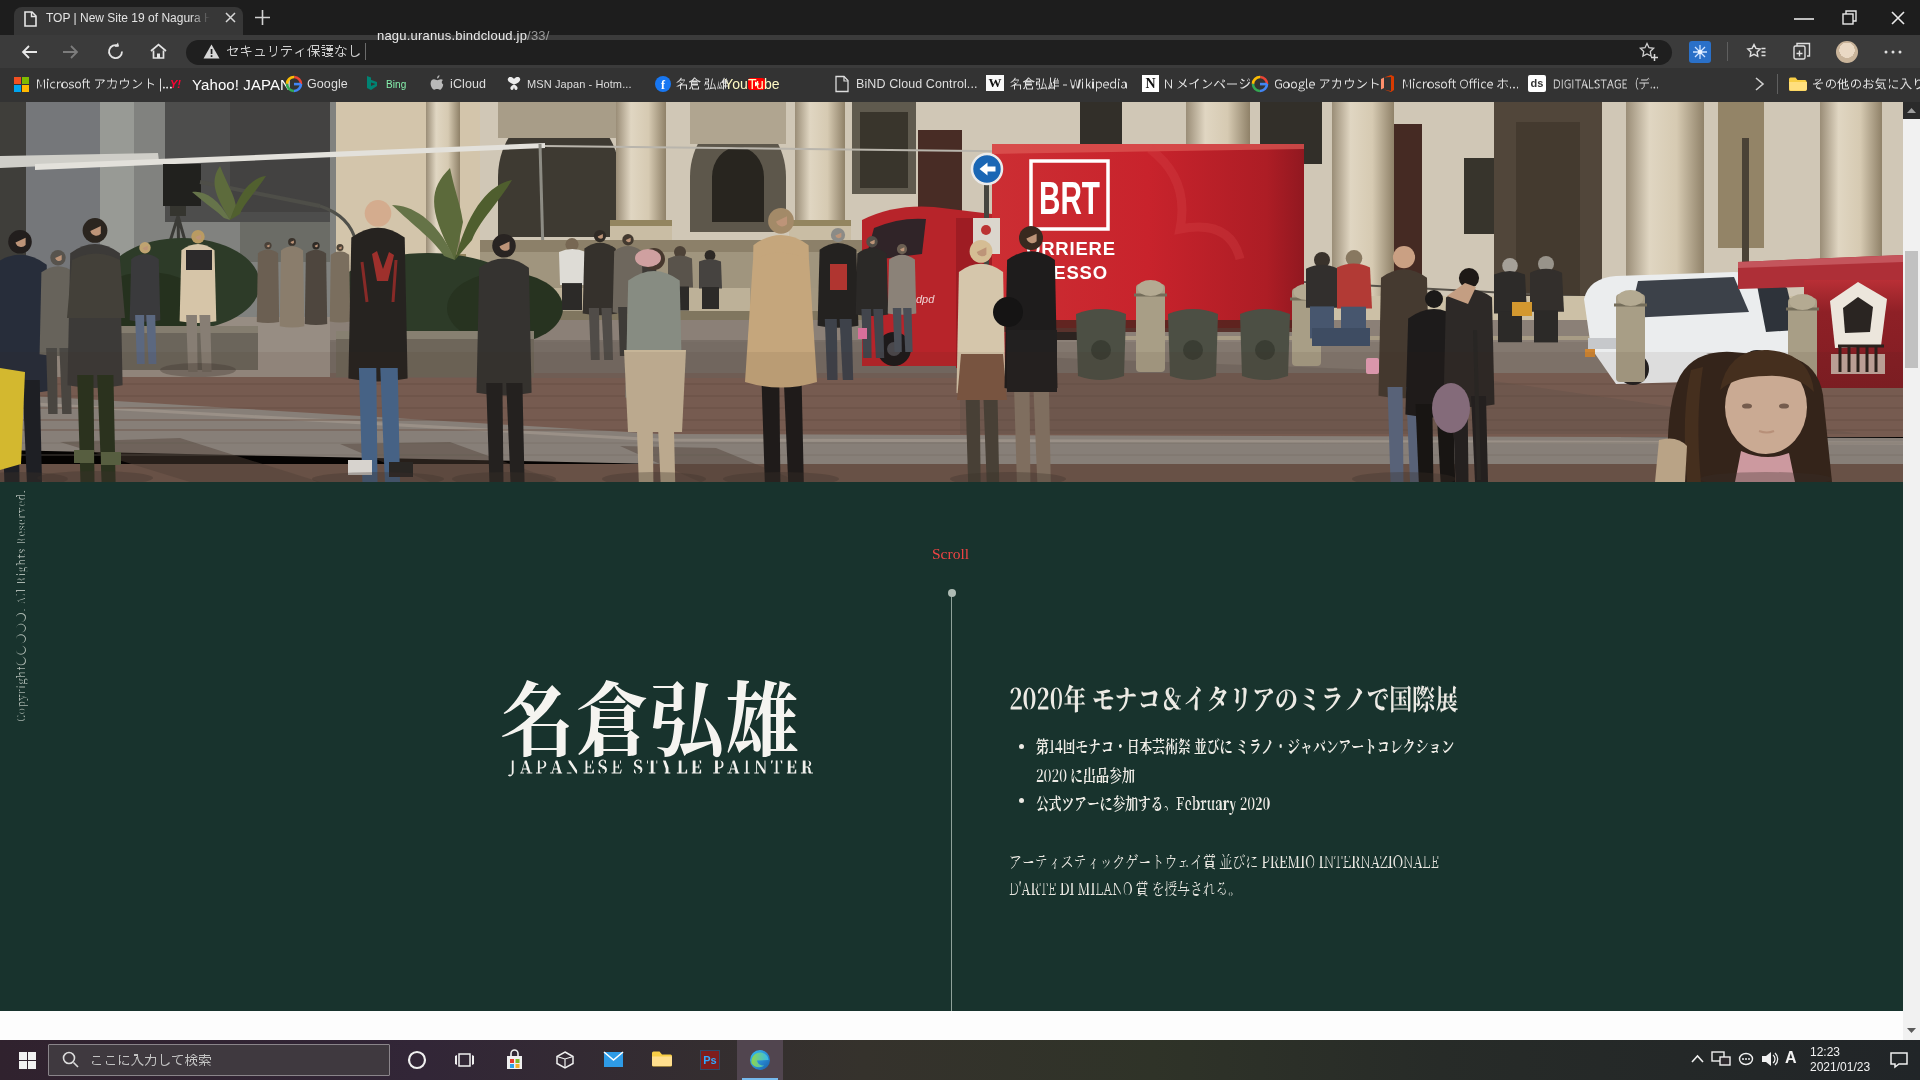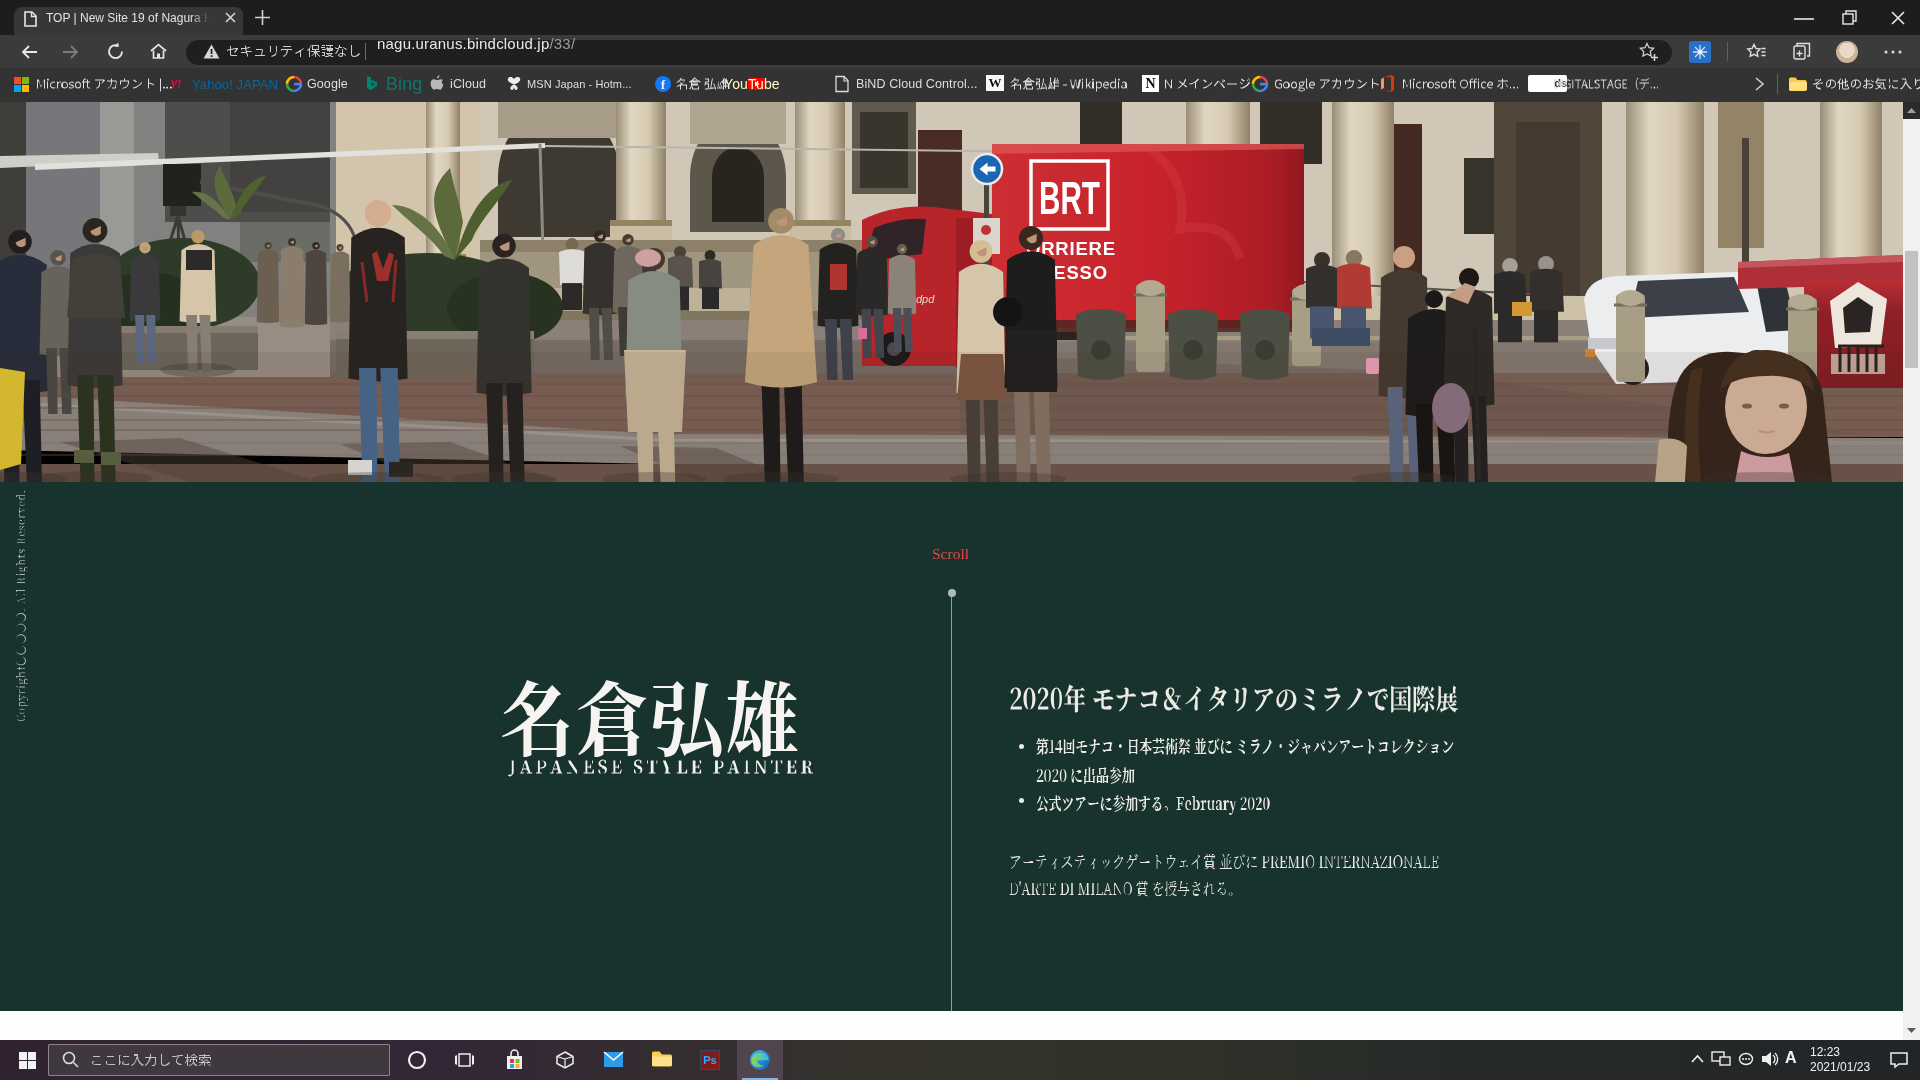--- a/index.html
+++ b/index.html
@@ -46,21 +46,21 @@
       <path d="M4.5 8.5V16h10V8.5" fill="none" stroke="#e4e4e4" stroke-width="1.7"></path>
       <rect x="8" y="11.5" width="3" height="4.5" fill="#e4e4e4"></rect>
     </svg>
 <div class="abs" style="left:186px;top:39.5px;width:1486px;height:25px;background:#1f1f1f;border-radius:13px"></div>
 <svg class="t" style="left:203px;top:44px" width="17" height="15">
       <path d="M8.5 0.5 L16.5 14.5 H0.5 Z" fill="#d7d7d7"></path>
       <rect x="7.7" y="5" width="1.7" height="5" fill="#1f1f1f"></rect>
       <rect x="7.7" y="11.2" width="1.7" height="1.8" fill="#1f1f1f"></rect>
     </svg>
 <div class="abs" style="left:365px;top:43px;width:1px;height:17px;background:#6b6b6b"></div>
-<div class="abs" style="left:377px;top:36px;font-size:15px;line-height:16px;color:#e9e9e9;letter-spacing:0.2px">nagu.uranus.bindcloud.jp<span style="color:#9b9b9b">/33/</span></div>
+<div class="abs" style="left:377px;top:28px;font-size:13px;line-height:16px;color:#e9e9e9;letter-spacing:0.2px">nagu.uranus.bindcloud.jp<span style="color:#9b9b9b">/33/</span></div>
 <svg class="t" style="left:1639px;top:42px" width="20" height="20">
       <path d="M8 1.5 l2 4.2 4.6 0.6 -3.3 3.2 0.8 4.6 -4.1 -2.2 -4.1 2.2 0.8 -4.6 -3.3 -3.2 4.6 -0.6z" fill="none" stroke="#cfcfcf" stroke-width="1.3"></path>
       <path d="M15.5 12 v7 M12 15.5 h7" stroke="#d6d6d6" stroke-width="1.5"></path>
     </svg>
 <div class="abs" style="left:1689px;top:41px;width:22px;height:22px;background:#2a70c8;border-radius:3px"></div>
 <svg class="t" style="left:1693px;top:45px" width="14" height="14">
       <path d="M7 0v14M0 7h14M2 2l10 10M12 2L2 12" stroke="#cfe3ff" stroke-width="1.3"></path>
       <circle cx="7" cy="7" r="2.2" fill="#eaf3ff"></circle>
     </svg>
 <div class="abs" style="left:1727px;top:42px;width:1px;height:19px;background:#5f5f5f"></div>
@@ -78,33 +78,33 @@
       <circle cx="2" cy="3" r="1.5" fill="#e0e0e0"></circle>
       <circle cx="9" cy="3" r="1.5" fill="#e0e0e0"></circle>
       <circle cx="16" cy="3" r="1.5" fill="#e0e0e0"></circle>
     </svg>
 <div class="abs" style="left:0;top:68px;width:1920px;height:34px;background:#333333"></div>
 <div class="abs" style="left:14px;top:77px;width:7px;height:7px;background:#f25022"></div>
 <div class="abs" style="left:22px;top:77px;width:7px;height:7px;background:#7fba00"></div>
 <div class="abs" style="left:14px;top:85px;width:7px;height:7px;background:#00a4ef"></div>
 <div class="abs" style="left:22px;top:85px;width:7px;height:7px;background:#ffb900"></div>
 <div class="abs" style="left:170px;top:78px;width:16px;height:13px;font-size:11px;font-weight:bold;color:#ff0033;font-style:italic">Y!</div>
-<div class="abs" style="left:192px;top:77px;font-size:13px;line-height:15px;color:#0369a1;letter-spacing:0.1px">Yahoo! JAPAN</div>
+<div class="abs" style="left:192px;top:77px;font-size:15px;line-height:15px;color:#ffffff;letter-spacing:0.1px">Yahoo! JAPAN</div>
 <svg class="t" style="left:286px;top:76px" width="16" height="16">
       <circle cx="8" cy="8" r="7" fill="none" stroke="#4285F4" stroke-width="2.6" stroke-dasharray="11 40"></circle>
       <circle cx="8" cy="8" r="7" fill="none" stroke="#EA4335" stroke-width="2.6" stroke-dasharray="0 33 11 40"></circle>
       <circle cx="8" cy="8" r="7" fill="none" stroke="#FBBC05" stroke-width="2.6" stroke-dasharray="0 22 11 40"></circle>
       <circle cx="8" cy="8" r="7" fill="none" stroke="#34A853" stroke-width="2.6" stroke-dasharray="0 11 11 40"></circle>
       <rect x="8" y="6.8" width="7" height="2.6" fill="#4285F4"></rect>
     </svg>
 <div class="abs" style="left:307px;top:77px;font-size:12.5px;line-height:15px;color:#dedede;letter-spacing:0.1px">Google</div>
 <svg class="t" style="left:365px;top:76px" width="15" height="16">
       <path d="M2 0 l4 1.5 V10 l4.5 -2 L6 6.5 5 3.5 12 6 v4 L6 14 2 12z" fill="#008373"></path>
     </svg>
-<div class="abs" style="left:386px;top:77px;font-size:18px;line-height:15px;color:#0f766e;letter-spacing:0.1px">Bing</div>
+<div class="abs" style="left:386px;top:77px;font-size:10px;line-height:15px;color:#86efac;letter-spacing:0.1px">Bing</div>
 <svg class="t" style="left:430px;top:75px" width="15" height="17">
       <path d="M11 4.3c-1.8 0-2.5 1-3.6 1s-2-1-3.4-1C2.2 4.3 0.6 5.8 0.6 8.6c0 2.9 2.1 6.2 3.7 6.2 0.9 0 1.4-0.7 2.8-0.7s1.8 0.7 2.8 0.7c1.6 0 3.3-3.6 3.3-5.3-1.7-0.9-2.1-3.2-0.2-4.4-0.6-0.6-1.4-0.8-2-0.8z" fill="#b9b9b9"></path>
       <path d="M9.5 0.3c0.2 1.3-1 3.2-2.4 3.2-0.3-1.7 1.2-3.1 2.4-3.2z" fill="#b9b9b9"></path>
     </svg>
 <div class="abs" style="left:450px;top:77px;font-size:12.5px;line-height:15px;color:#dedede;letter-spacing:0.1px">iCloud</div>
 <svg class="t" style="left:506px;top:76px" width="16" height="16">
       <path d="M8 3 C6 0.5 3 0.5 2 2.5 C1 4.5 3 7 8 8.5 C13 7 15 4.5 14 2.5 C13 0.5 10 0.5 8 3z" fill="#ededed"></path>
       <path d="M8 8.5 C5 9.5 3.5 12 5 13.5 C6.5 15 8 13 8 10.5 C8 13 9.5 15 11 13.5 C12.5 12 11 9.5 8 8.5z" fill="#ededed"></path>
     </svg>
 <div class="abs" style="left:527px;top:77px;font-size:11px;line-height:15px;color:#dedede;letter-spacing:0.1px">MSN Japan - Hotm...</div>
@@ -126,21 +126,21 @@
       <circle cx="8" cy="8" r="7" fill="none" stroke="#4285F4" stroke-width="2.6" stroke-dasharray="11 40"></circle>
       <circle cx="8" cy="8" r="7" fill="none" stroke="#EA4335" stroke-width="2.6" stroke-dasharray="0 33 11 40"></circle>
       <circle cx="8" cy="8" r="7" fill="none" stroke="#FBBC05" stroke-width="2.6" stroke-dasharray="0 22 11 40"></circle>
       <circle cx="8" cy="8" r="7" fill="none" stroke="#34A853" stroke-width="2.6" stroke-dasharray="0 11 11 40"></circle>
       <rect x="8" y="6.8" width="7" height="2.6" fill="#4285F4"></rect>
     </svg>
 <svg class="t" style="left:1380px;top:75px" width="15" height="17">
       <path d="M4 2.5 L11 0 14 1.5 V15 L11 17 4 14.5 11 16 V2z" fill="#d83b01"></path>
       <path d="M4 2.5 V13 L1 14.5 V4z" fill="#ff8f6b"></path>
     </svg>
-<div class="abs" style="left:1528px;top:75px;width:39px;height:17px;background:#ffffff;border-radius:2px;color:#333;font-size:11px;font-weight:bold;text-align:right;line-height:17px">ds</div>
+<div class="abs" style="left:1528px;top:75px;width:18px;height:17px;background:#ffffff;border-radius:2px;color:#333;font-size:11px;font-weight:bold;text-align:center;line-height:17px">ds</div>
 <svg class="t" style="left:1753px;top:77px" width="12" height="14">
       <path d="M3 1 l7 6 -7 6" fill="none" stroke="#cfcfcf" stroke-width="1.6"></path>
     </svg>
 <div class="abs" style="left:1777px;top:74px;width:1px;height:20px;background:#5f5f5f"></div>
 <svg class="t" style="left:1789px;top:77px" width="18" height="14">
       <path d="M0 2 a1.5 1.5 0 0 1 1.5 -1.5 h5 l2 2.5 h7.5 a1.5 1.5 0 0 1 1.5 1.5 v8 a1.5 1.5 0 0 1 -1.5 1.5 h-14.5 a1.5 1.5 0 0 1 -1.5 -1.5z" fill="#f8ce46"></path>
       <path d="M0 5h18v7 a1.5 1.5 0 0 1 -1.5 1.5 h-14.5 a1.5 1.5 0 0 1 -1.5 -1.5z" fill="#ffdf7e"></path>
     </svg>
 <svg class="t" style="left:0;top:102px" width="1903" height="380" viewBox="0 0 1903 380">
       <defs>

